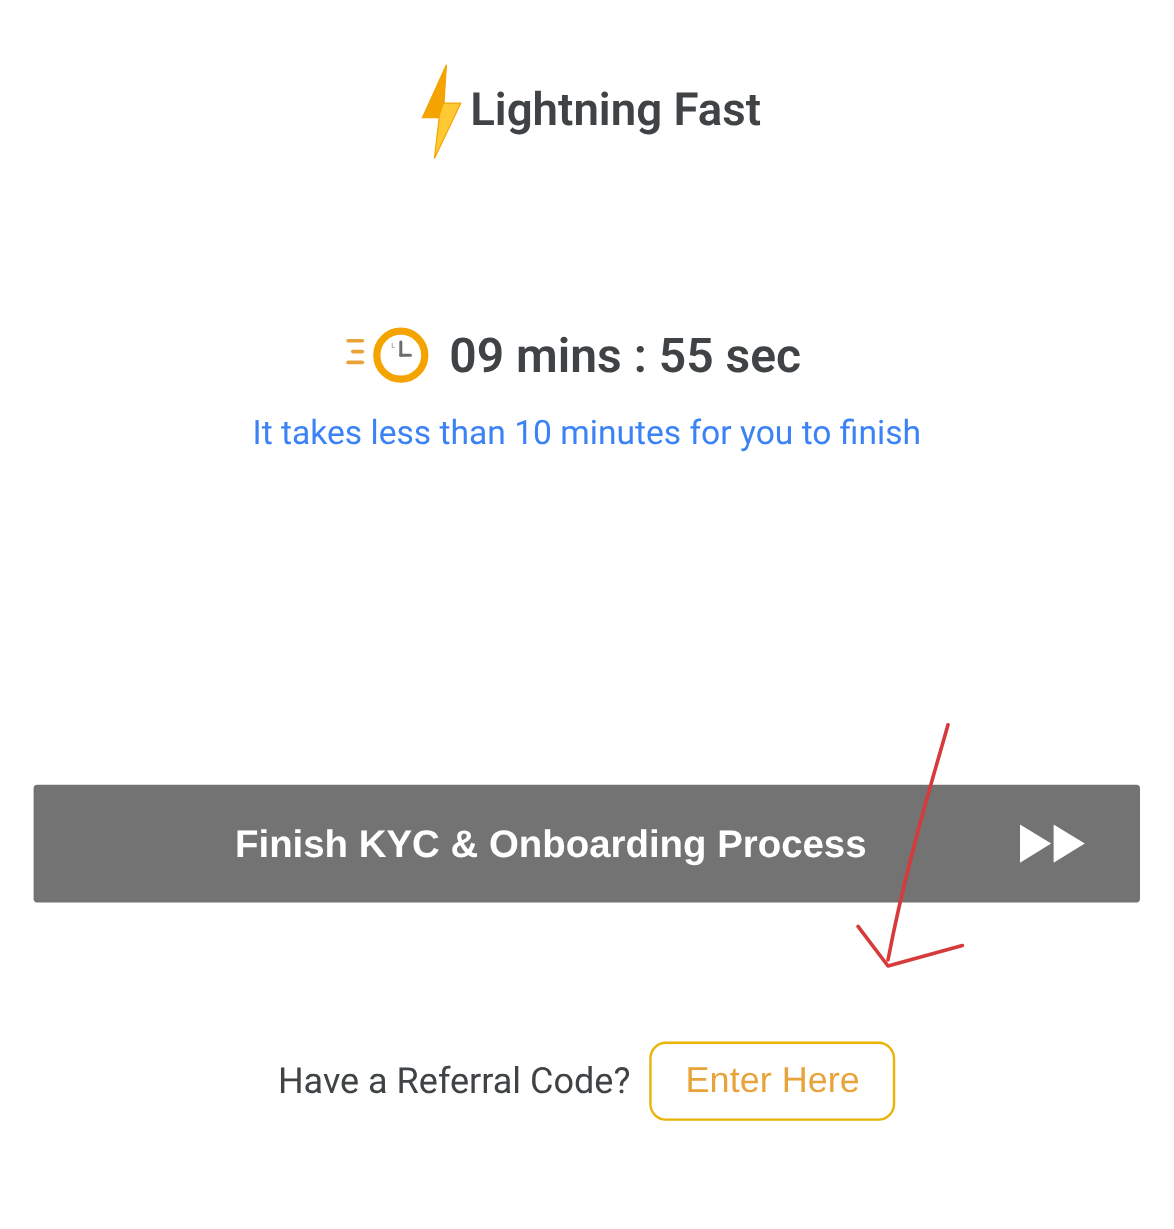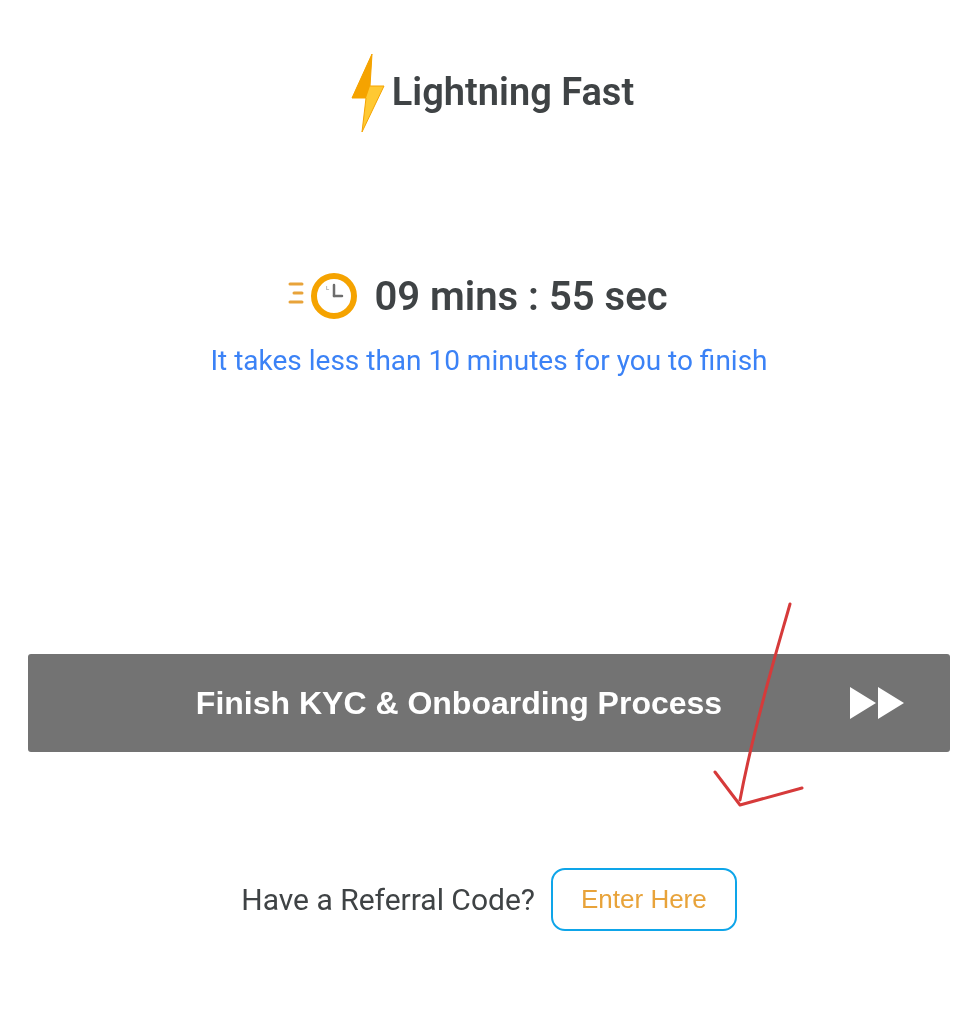--- a/index.html
+++ b/index.html
@@ -114,24 +114,24 @@
       align-items: center;
       justify-content: center;
       gap: 16px;
     }
     .referral-text {
       font-size: 30px;
       color: #3f4345;
       font-weight: 400;
     }
     .enter-here-btn {
-      border: 2px solid #0ea5e9;
+      border: 2px solid #eab308;
       background: transparent;
       color: #e8a33a;
-      font-size: 26px;
+      font-size: 30px;
       font-weight: 500;
       padding: 14px 28px;
       border-radius: 14px;
       cursor: pointer;
     }
   </style>
 </head>
 <body>
 
 <div class="header-row">

